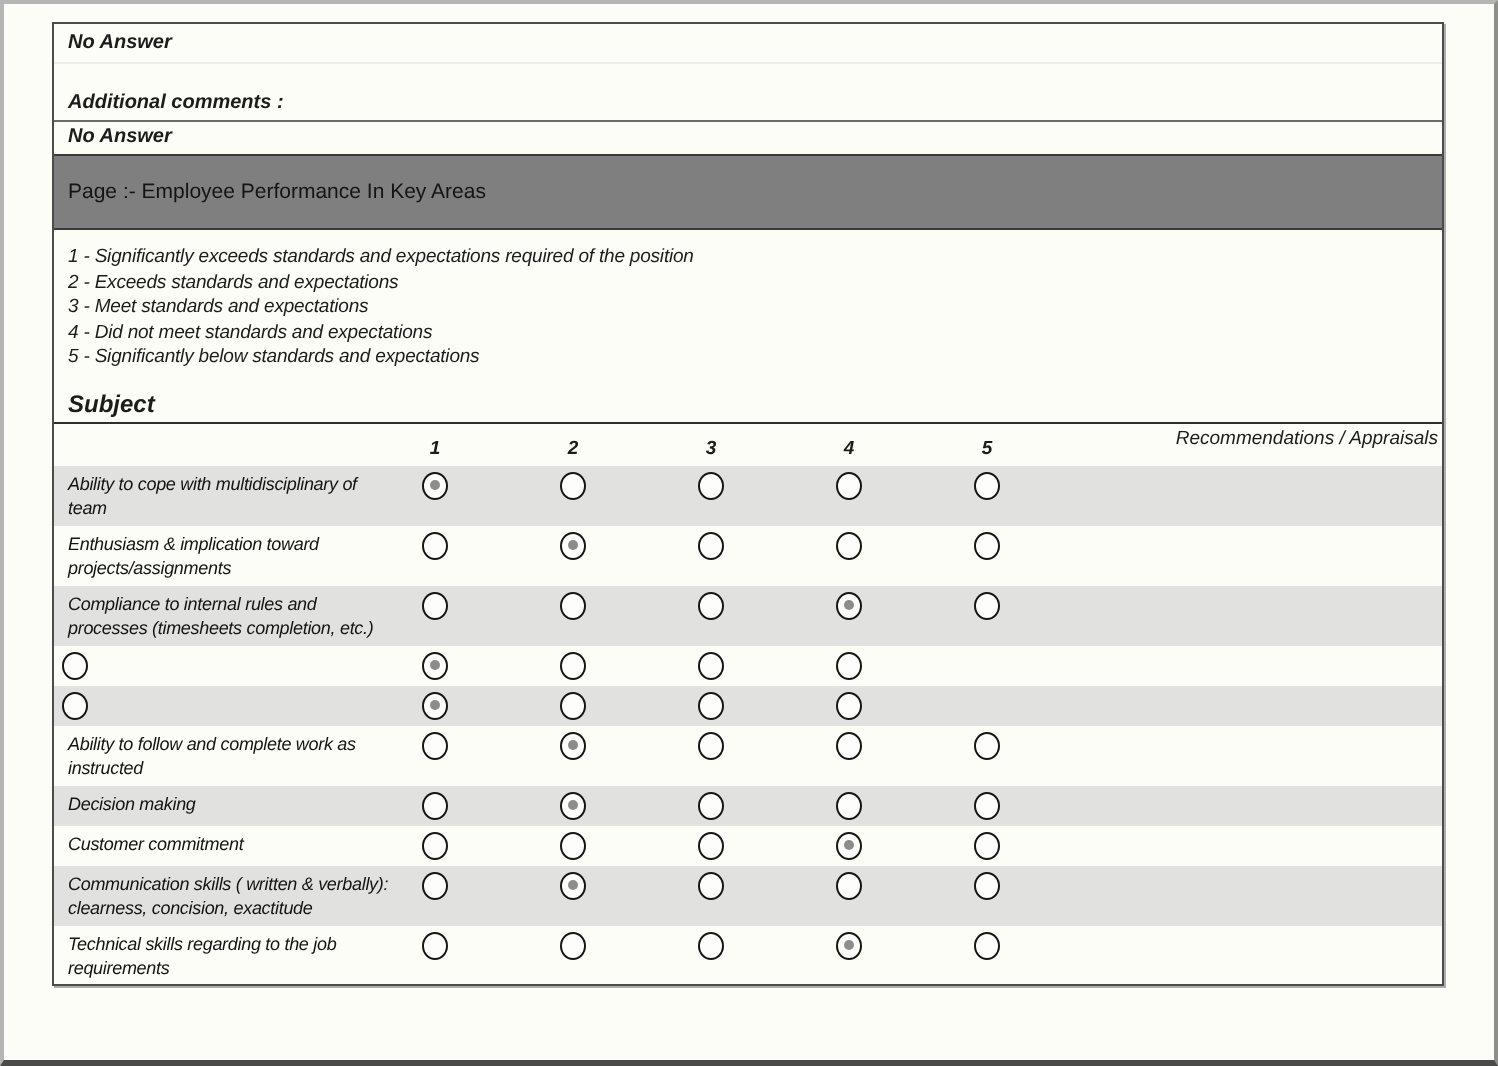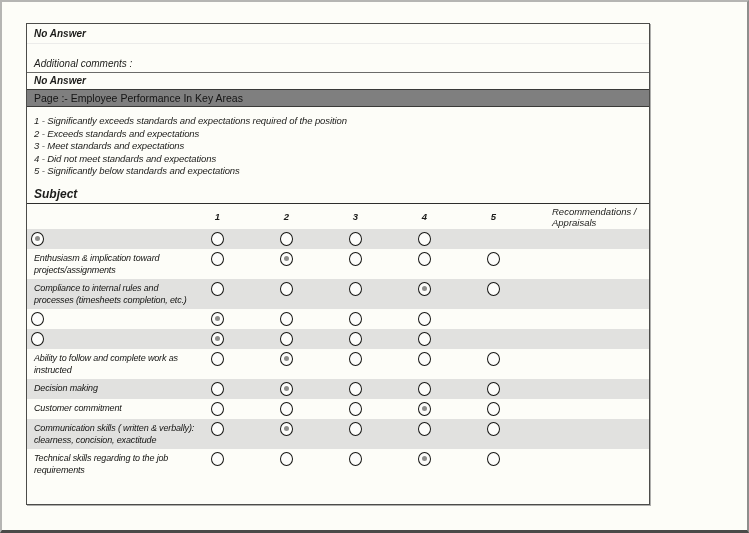--- a/index.html
+++ b/index.html
@@ -9,48 +9,48 @@
   .frame {
     width:749px; height:533px; position:relative;
     background:#fdfdf8;
     border-top:2px solid #b5b5b3;
     border-left:2px solid #b5b5b3;
     border-right:2px solid #8e8e8c;
     border-bottom:3px solid #4a4a48;
   }
 
   .content-box {
-    position:absolute; left:24px; top:21px; width:624px; height:482px;
+    position:absolute; left:24px; top:9px; width:696px; height:482px;
     border:1.5px solid #4c4c4a;
     box-shadow:1px 1px 0 rgba(110,110,110,.55);
     background:#fdfdf8;
     overflow:hidden;
   }
 
   .na-row {
     padding:4px 7px 3px 7px;
     font-size:10px; font-style:italic; font-weight:bold; color:#1c1c1a;
     line-height:12px;
     border-bottom:1px solid #ececea;
   }
   .gap { height:12px; }
   .comments-row {
     padding:2px 7px;
-    font-size:10px; font-style:italic; font-weight:normal; color:#1c1c1a;
+    font-size:10px; font-style:italic; font-weight:bold; color:#1c1c1a;
     line-height:12px;
     border-bottom:1px solid #6b6b69;
   }
   .na-row2 {
     padding:2px 7px;
     font-size:10px; font-style:italic; font-weight:bold; color:#1c1c1a;
     line-height:12px;
     border-bottom:1px solid #3a3a38;
   }
   .page-bar {
-    padding:2px 7px;
+    padding:12px 7px;
     font-size:10.5px; color:#141414;
     line-height:12px;
     border-bottom:1px solid #3a3a38;
   }
 
   .instructions {
     padding:8px 7px 0 7px;
     font-size:9.5px; font-style:italic; color:#1c1c1a;
     line-height:12.5px; letter-spacing:-0.1px;
   }
@@ -61,21 +61,21 @@
     font-size:12px; font-style:italic; font-weight:bold; color:#1c1c1a;
     line-height:12px;
     border-bottom:1px solid #2e2e2c;
   }
 
   .grid7 { display:grid; grid-template-columns:180px 69px 69px 69px 69px 69px 1fr; }
 
   .thead { padding:2px 0 1px 0; font-style:italic; color:#1c1c1a; }
   .thead .rating-head-cell { padding-left:4px; }
   .thead .num { display:inline-block; width:13px; text-align:center; font-size:9.5px; font-weight:bold; }
-  .thead .rec-head { text-align:left; font-size:9.5px; padding-right:2px; }
+  .thead .rec-head { text-align:right; font-size:9.5px; padding-right:2px; }
 
   .trow { padding:2px 0 3px 0; }
   .trow.shaded { background:#e1e1df; }
 
   .subject-cell {
     padding:1px 8px 0 7px;
     font-size:9px; font-style:italic; color:#141412;
     line-height:12px; letter-spacing:-0.15px;
   }
   .rating-cell { padding-left:4px; padding-top:1px; }
@@ -133,20 +133,21 @@
     <div class="rating-head-cell"><span class="num">1</span></div>
         <div class="rating-head-cell"><span class="num">2</span></div>
         <div class="rating-head-cell"><span class="num">3</span></div>
         <div class="rating-head-cell"><span class="num">4</span></div>
         <div class="rating-head-cell"><span class="num">5</span></div>
         <div class="rec-head">Recommendations / Appraisals</div>
       </div>
 
     <div id="table-rows">
         <div class="grid7 trow shaded">
+          <div class="subject-cell">Ability to cope with multidisciplinary of team</div>
           <div class="rating-cell">
             <div class="radio">
               <div class="dot"></div>
             </div>
           </div>
           <div class="rating-cell">
             <div class="radio"></div>
           </div>
           <div class="rating-cell">
             <div class="radio"></div>

